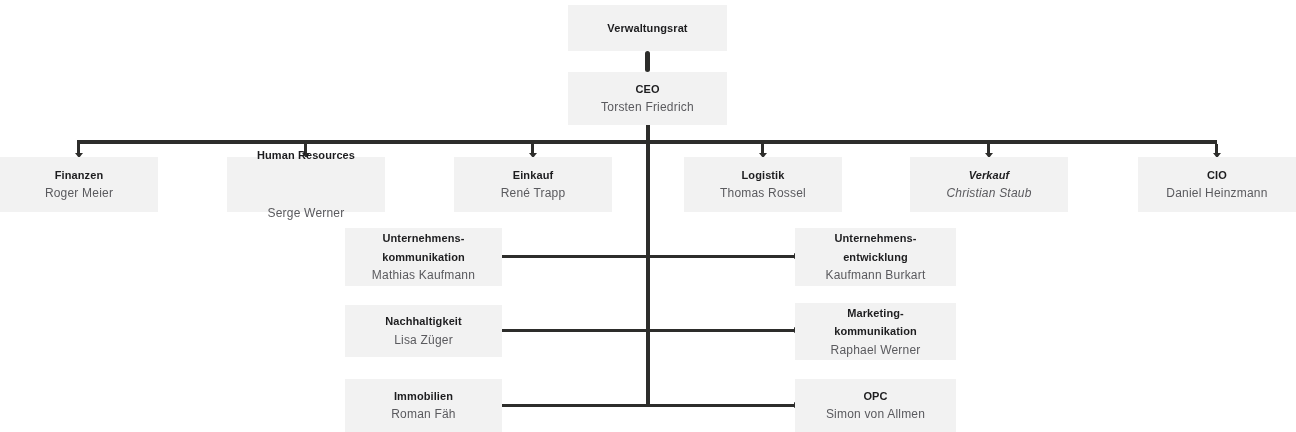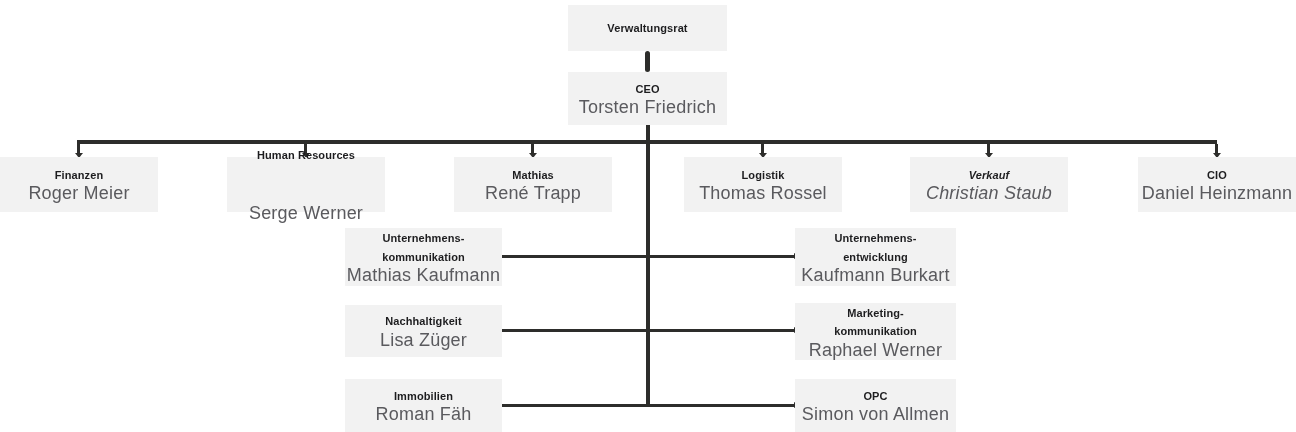--- a/index.html
+++ b/index.html
@@ -25,21 +25,21 @@
   .node .title {
     font-weight: 700;
     font-size: 11px;
     line-height: 18.5px;
     color: var(--title-color, #1d1d1f);
     letter-spacing: 0.1px;
     white-space: nowrap;
   }
   .node .name {
     font-weight: 400;
-    font-size: 18px;
+    font-size: 12px;
     line-height: 19px;
     color: var(--name-color, #5a5a5e);
     letter-spacing: 0.2px;
     white-space: nowrap;
   }
   .conn {
     position: absolute;
     background: var(--line-color, #2d2d2b);
   }
   .arrow-down {
@@ -109,21 +109,21 @@
 
   <div class="node" style="left:0px; top:157px; width:158px; height:55px;">
     <div class="title">Finanzen</div>
     <div class="name">Roger Meier</div>
   </div>
   <div class="node" style="left:227px; top:157px; width:158px; height:55px;gap:39px;">
     <div class="title">Human Resources</div>
     <div class="name">Serge Werner</div>
   </div>
   <div class="node" style="left:454px; top:157px; width:158px; height:55px;">
-    <div class="title">Mathias</div>
+    <div class="title">Einkauf</div>
     <div class="name">René Trapp</div>
   </div>
   <div class="node" style="left:684px; top:157px; width:158px; height:55px;">
     <div class="title">Logistik</div>
     <div class="name">Thomas Rossel</div>
   </div>
   <div class="node" style="left:910px; top:157px; width:158px; height:55px;font-style:italic;">
     <div class="title">Verkauf</div>
     <div class="name">Christian Staub</div>
   </div>

